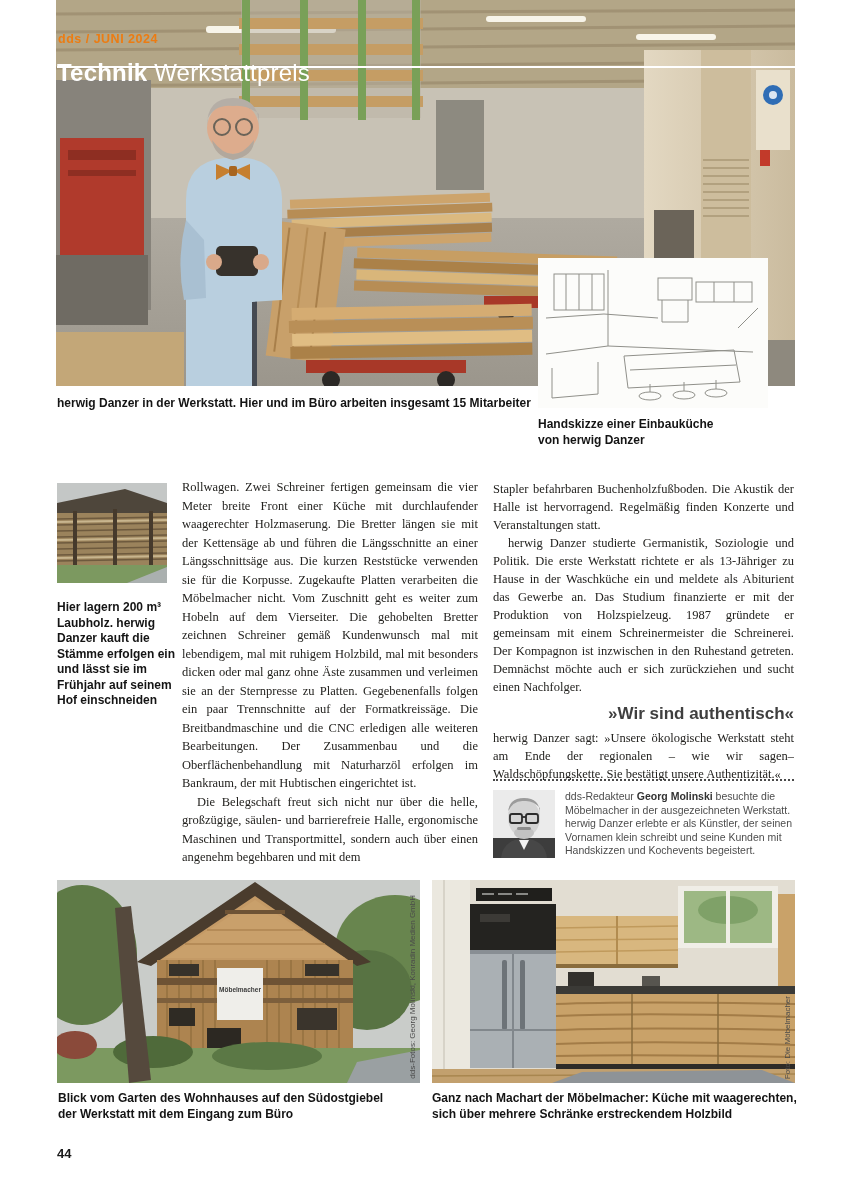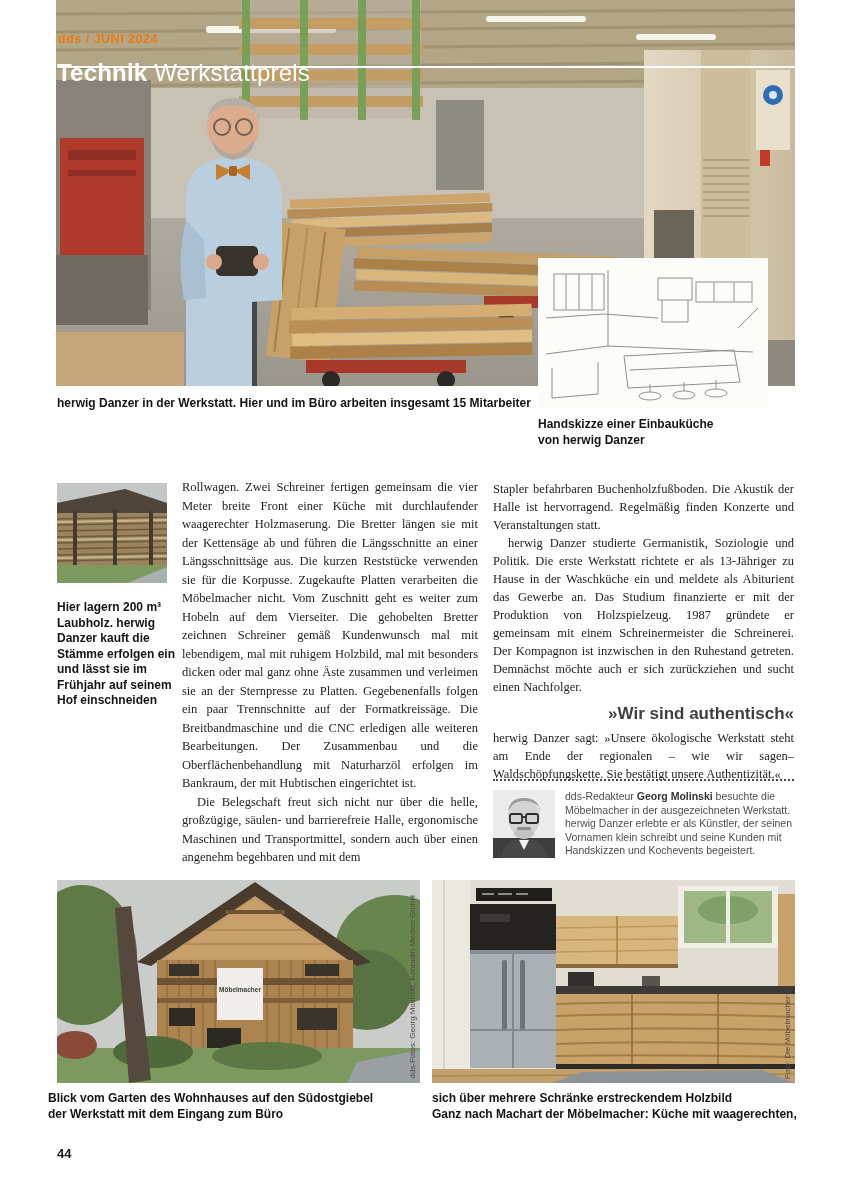--- a/index.html
+++ b/index.html
@@ -376,24 +376,24 @@
       <rect x="136" y="92" width="26" height="14" fill="#32302c"></rect>
       <rect x="210" y="96" width="18" height="10" fill="#57554f"></rect>
       <rect x="124" y="184" width="239" height="5" fill="#2e2b27"></rect>
       <rect y="189" width="363" height="14" fill="#c2a06e"></rect>
       <line x1="0" y1="196" x2="363" y2="194" stroke="#a8864f" stroke-width="1.5"></line>
       <polygon points="150,192 330,190 363,203 120,203" fill="#8e9397"></polygon>
     </svg>
     <div class="credit">Foto: Die Möbelmacher</div>
   </div>
 
-  <div style="position:absolute; left:48px; top:1091px;">
+  <div style="position:absolute; left:58px; top:1091px;">
     <div class="caption cap-line">Blick vom Garten des Wohnhauses auf den Südostgiebel</div>
     <div class="caption cap-line">der Werkstatt mit dem Eingang zum Büro</div>
   </div>
   <div style="position:absolute; left:432px; top:1091px;">
+    <div class="caption cap-line">Ganz nach Machart der Möbelmacher: Küche mit waagerechten,</div>
     <div class="caption cap-line">sich über mehrere Schränke erstreckendem Holzbild</div>
-    <div class="caption cap-line">Ganz nach Machart der Möbelmacher: Küche mit waagerechten,</div>
   </div>
 
   <div class="page-number">44</div>
 
 </div>
 
 </body></html>

